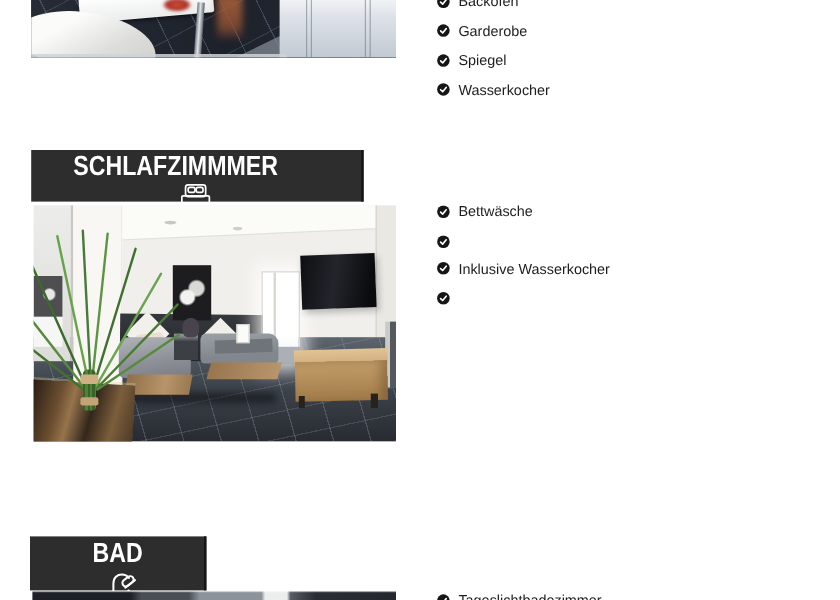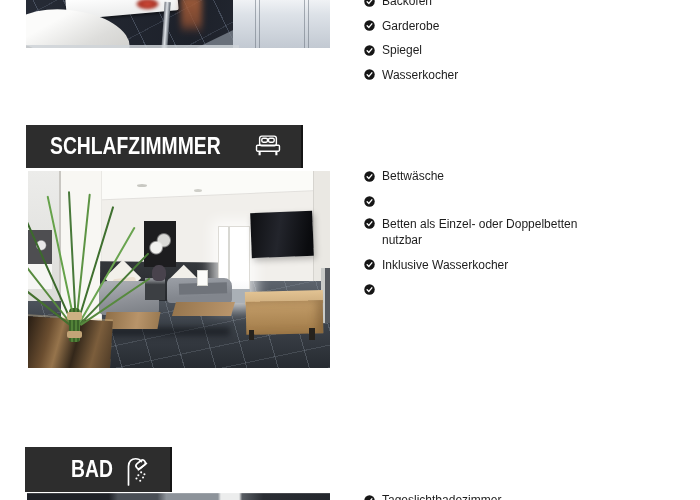--- a/index.html
+++ b/index.html
@@ -12,28 +12,29 @@
   .page { position:relative; width:700px; height:500px; overflow:hidden;padding-left:40px; }
 
   
   .section-header {
     position:absolute;
     background: var(--header-bg, #2d2d2d);
     color: var(--header-text, #ffffff);
     display:flex; align-items:center; justify-content:space-between;
     box-shadow: 2px 0 0 rgba(0,0,0,.35) inset 0 0 0 transparent;
     border-right:2px solid #151515;
+    flex-direction:column;
   }
   .header-title {
     font-weight:bold; font-size:23px; letter-spacing:0;
     transform:scaleX(.84); transform-origin:left center; white-space:nowrap;
   }
   .header-icon svg { display:block; }
   .header-bedroom { left:26px; top:125px; width:277px; height:43px; padding:0 25px 0 24px; }
-  .header-bathroom { left:25px; top:447px; width:147px; height:45px; padding:0 19px 0 28px;justify-content:flex-end; }
+  .header-bathroom { left:25px; top:447px; width:147px; height:45px; padding:0 19px 0 28px; }
 
   
   ul.checklist { position:absolute; list-style:none; }
   .list-kitchen  { left:364px; top:-7px; }
   .list-bedroom  { left:364px; top:168px; }
   .list-bathroom { left:364px; top:492px; }
   .checklist li { display:flex; align-items:flex-start; gap:7px; }
   .list-kitchen li { margin-bottom:8.5px; }
   .list-bedroom li { margin-bottom:9px; }
   .check { width:11px; height:11px; flex:none; margin-top:2.5px; }
@@ -314,30 +315,20 @@
           </svg>
         </span>
     </li>
     <li>
       <span class="check">
           <svg viewBox="0 0 16 16">
             <circle cx="8" cy="8" r="7.6" fill="var(--check-bg,#161616)"></circle>
             <path d="M4.6 8.4 L7.1 10.8 L11.4 5.6" stroke="var(--check-mark,#fff)" stroke-width="2" fill="none" stroke-linecap="round" stroke-linejoin="round"></path>
           </svg>
         </span>
-      <span class="label">Betten als Einzel- oder Doppelbetten
-nutzbar</span>
-    </li>
-    <li>
-      <span class="check">
-          <svg viewBox="0 0 16 16">
-            <circle cx="8" cy="8" r="7.6" fill="var(--check-bg,#161616)"></circle>
-            <path d="M4.6 8.4 L7.1 10.8 L11.4 5.6" stroke="var(--check-mark,#fff)" stroke-width="2" fill="none" stroke-linecap="round" stroke-linejoin="round"></path>
-          </svg>
-        </span>
       <span class="label">Inklusive Wasserkocher</span>
     </li>
     <li>
       <span class="check">
           <svg viewBox="0 0 16 16">
             <circle cx="8" cy="8" r="7.6" fill="var(--check-bg,#161616)"></circle>
             <path d="M4.6 8.4 L7.1 10.8 L11.4 5.6" stroke="var(--check-mark,#fff)" stroke-width="2" fill="none" stroke-linecap="round" stroke-linejoin="round"></path>
           </svg>
         </span>
     </li>

